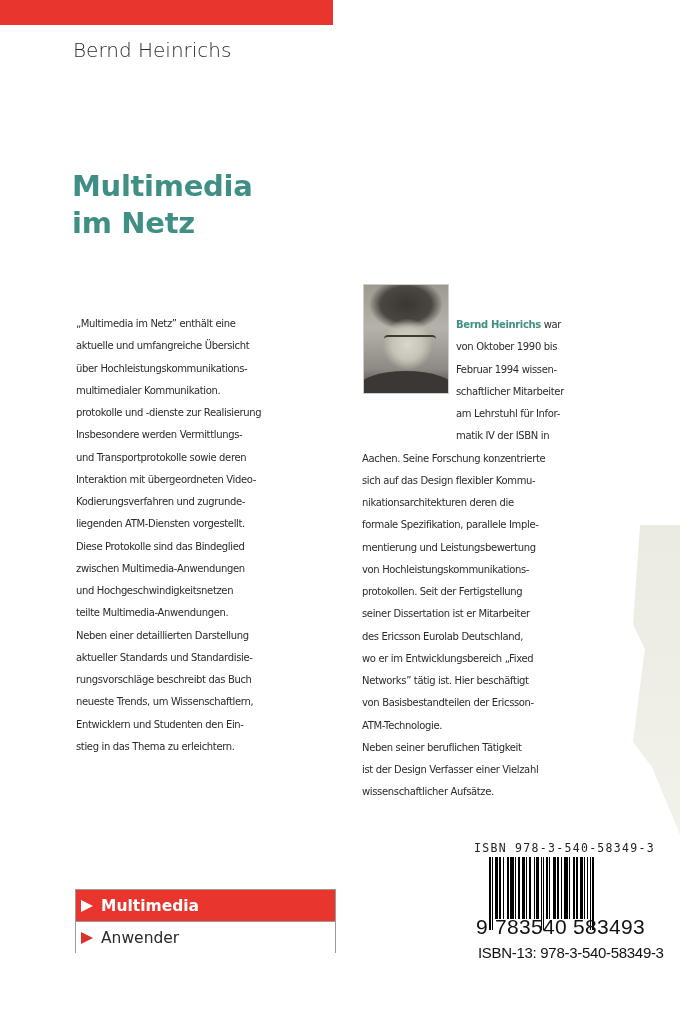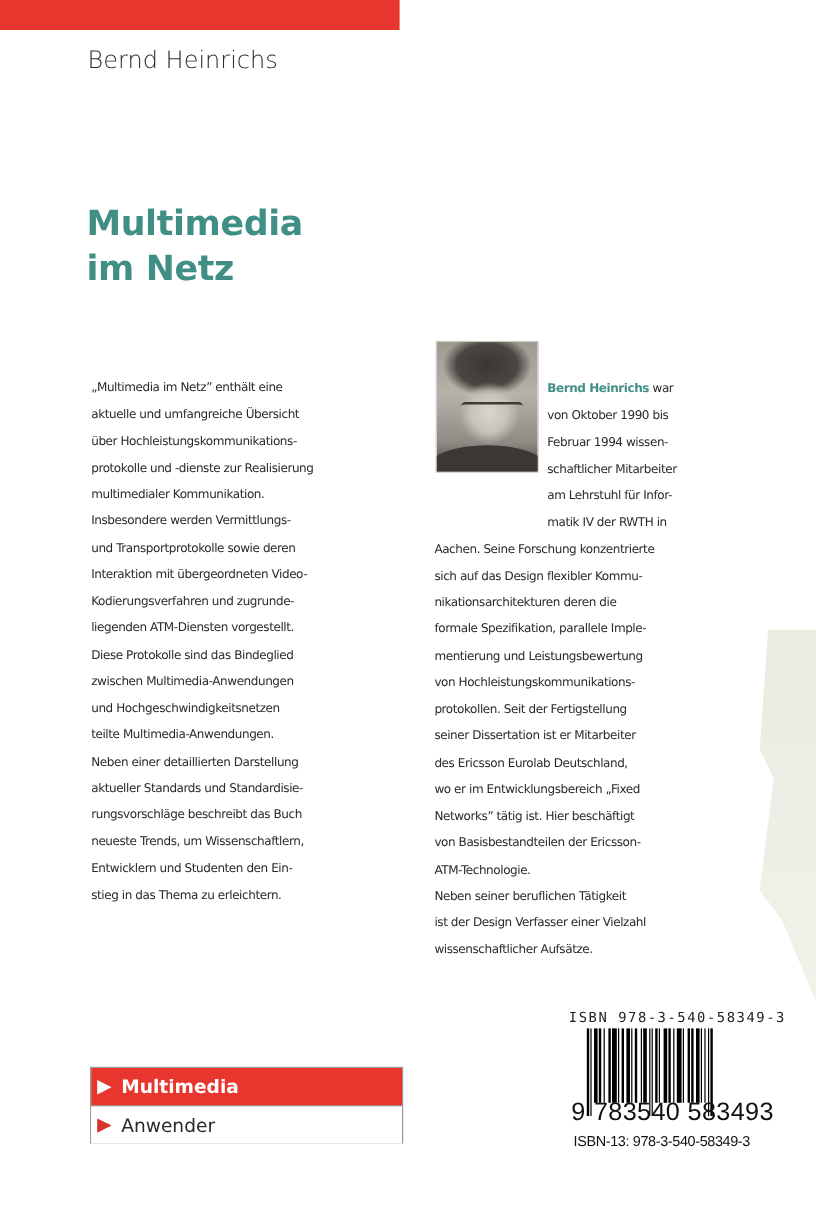--- a/index.html
+++ b/index.html
@@ -81,41 +81,41 @@
   .barcode span { display: block; background: #000; height: 100%; }
   .barcode span.gap { background: transparent; }
   .barcode span.long { height: 118%; }
   .ean-digits {
     position: absolute; left: 476px; top: 915px;
     font-family: "Liberation Sans", sans-serif; font-size: 21px; color: #111; letter-spacing: 0.3px;
   }
   .ean-digits .first { margin-right: 7px; }
   .isbn13 {
     position: absolute; left: 478px; top: 944px;
-    font-family: "Liberation Sans", sans-serif; font-size: 12px; color: #111; letter-spacing: -0.3px;
+    font-family: "Liberation Sans", sans-serif; font-size: 15px; color: #111; letter-spacing: -0.3px;
   }
 </style>
 </head>
 <body>
 
 <div class="top-bar"></div>
 
 <div class="author-top">Bernd Heinrichs</div>
 
 <div class="title">
   <div>Multimedia</div>
   <div>im Netz</div>
 </div>
 
 <div class="col left-col">
   <div>„Multimedia im Netz” enthält eine</div>
   <div>aktuelle und umfangreiche Übersicht</div>
   <div>über Hochleistungskommunikations-</div>
+  <div>multimedialer Kommunikation.</div>
   <div>protokolle und -dienste zur Realisierung</div>
-  <div>multimedialer Kommunikation.</div>
   <div>Insbesondere werden Vermittlungs-</div>
   <div>und Transportprotokolle sowie deren</div>
   <div>Interaktion mit übergeordneten Video-</div>
   <div>Kodierungsverfahren und zugrunde-</div>
   <div>liegenden ATM-Diensten vorgestellt.</div>
   <div>Diese Protokolle sind das Bindeglied</div>
   <div>zwischen Multimedia-Anwendungen</div>
   <div>und Hochgeschwindigkeitsnetzen</div>
   <div>teilte Multimedia-Anwendungen.</div>
   <div>Neben einer detaillierten Darstellung</div>
@@ -130,21 +130,21 @@
   <div class="glasses"></div>
   <div class="shoulders"></div>
 </div>
 
 <div class="col right-col">
   <div class="bio-indent"><span class="bio-name">Bernd Heinrichs</span><span> war</span></div>
   <div class="bio-indent">von Oktober 1990 bis</div>
   <div class="bio-indent">Februar 1994 wissen-</div>
   <div class="bio-indent">schaftlicher Mitarbeiter</div>
   <div class="bio-indent">am Lehrstuhl für Infor-</div>
-  <div class="bio-indent">matik IV der RWTH in</div>
+  <div class="bio-indent">matik IV der ISBN in</div>
   <div>Aachen. Seine Forschung konzentrierte</div>
   <div>sich auf das Design flexibler Kommu-</div>
   <div>nikationsarchitekturen deren die</div>
   <div>formale Spezifikation, parallele Imple-</div>
   <div>mentierung und Leistungsbewertung</div>
   <div>von Hochleistungskommunikations-</div>
   <div>protokollen. Seit der Fertigstellung</div>
   <div>seiner Dissertation ist er Mitarbeiter</div>
   <div>des Ericsson Eurolab Deutschland,</div>
   <div>wo er im Entwicklungsbereich „Fixed</div>

